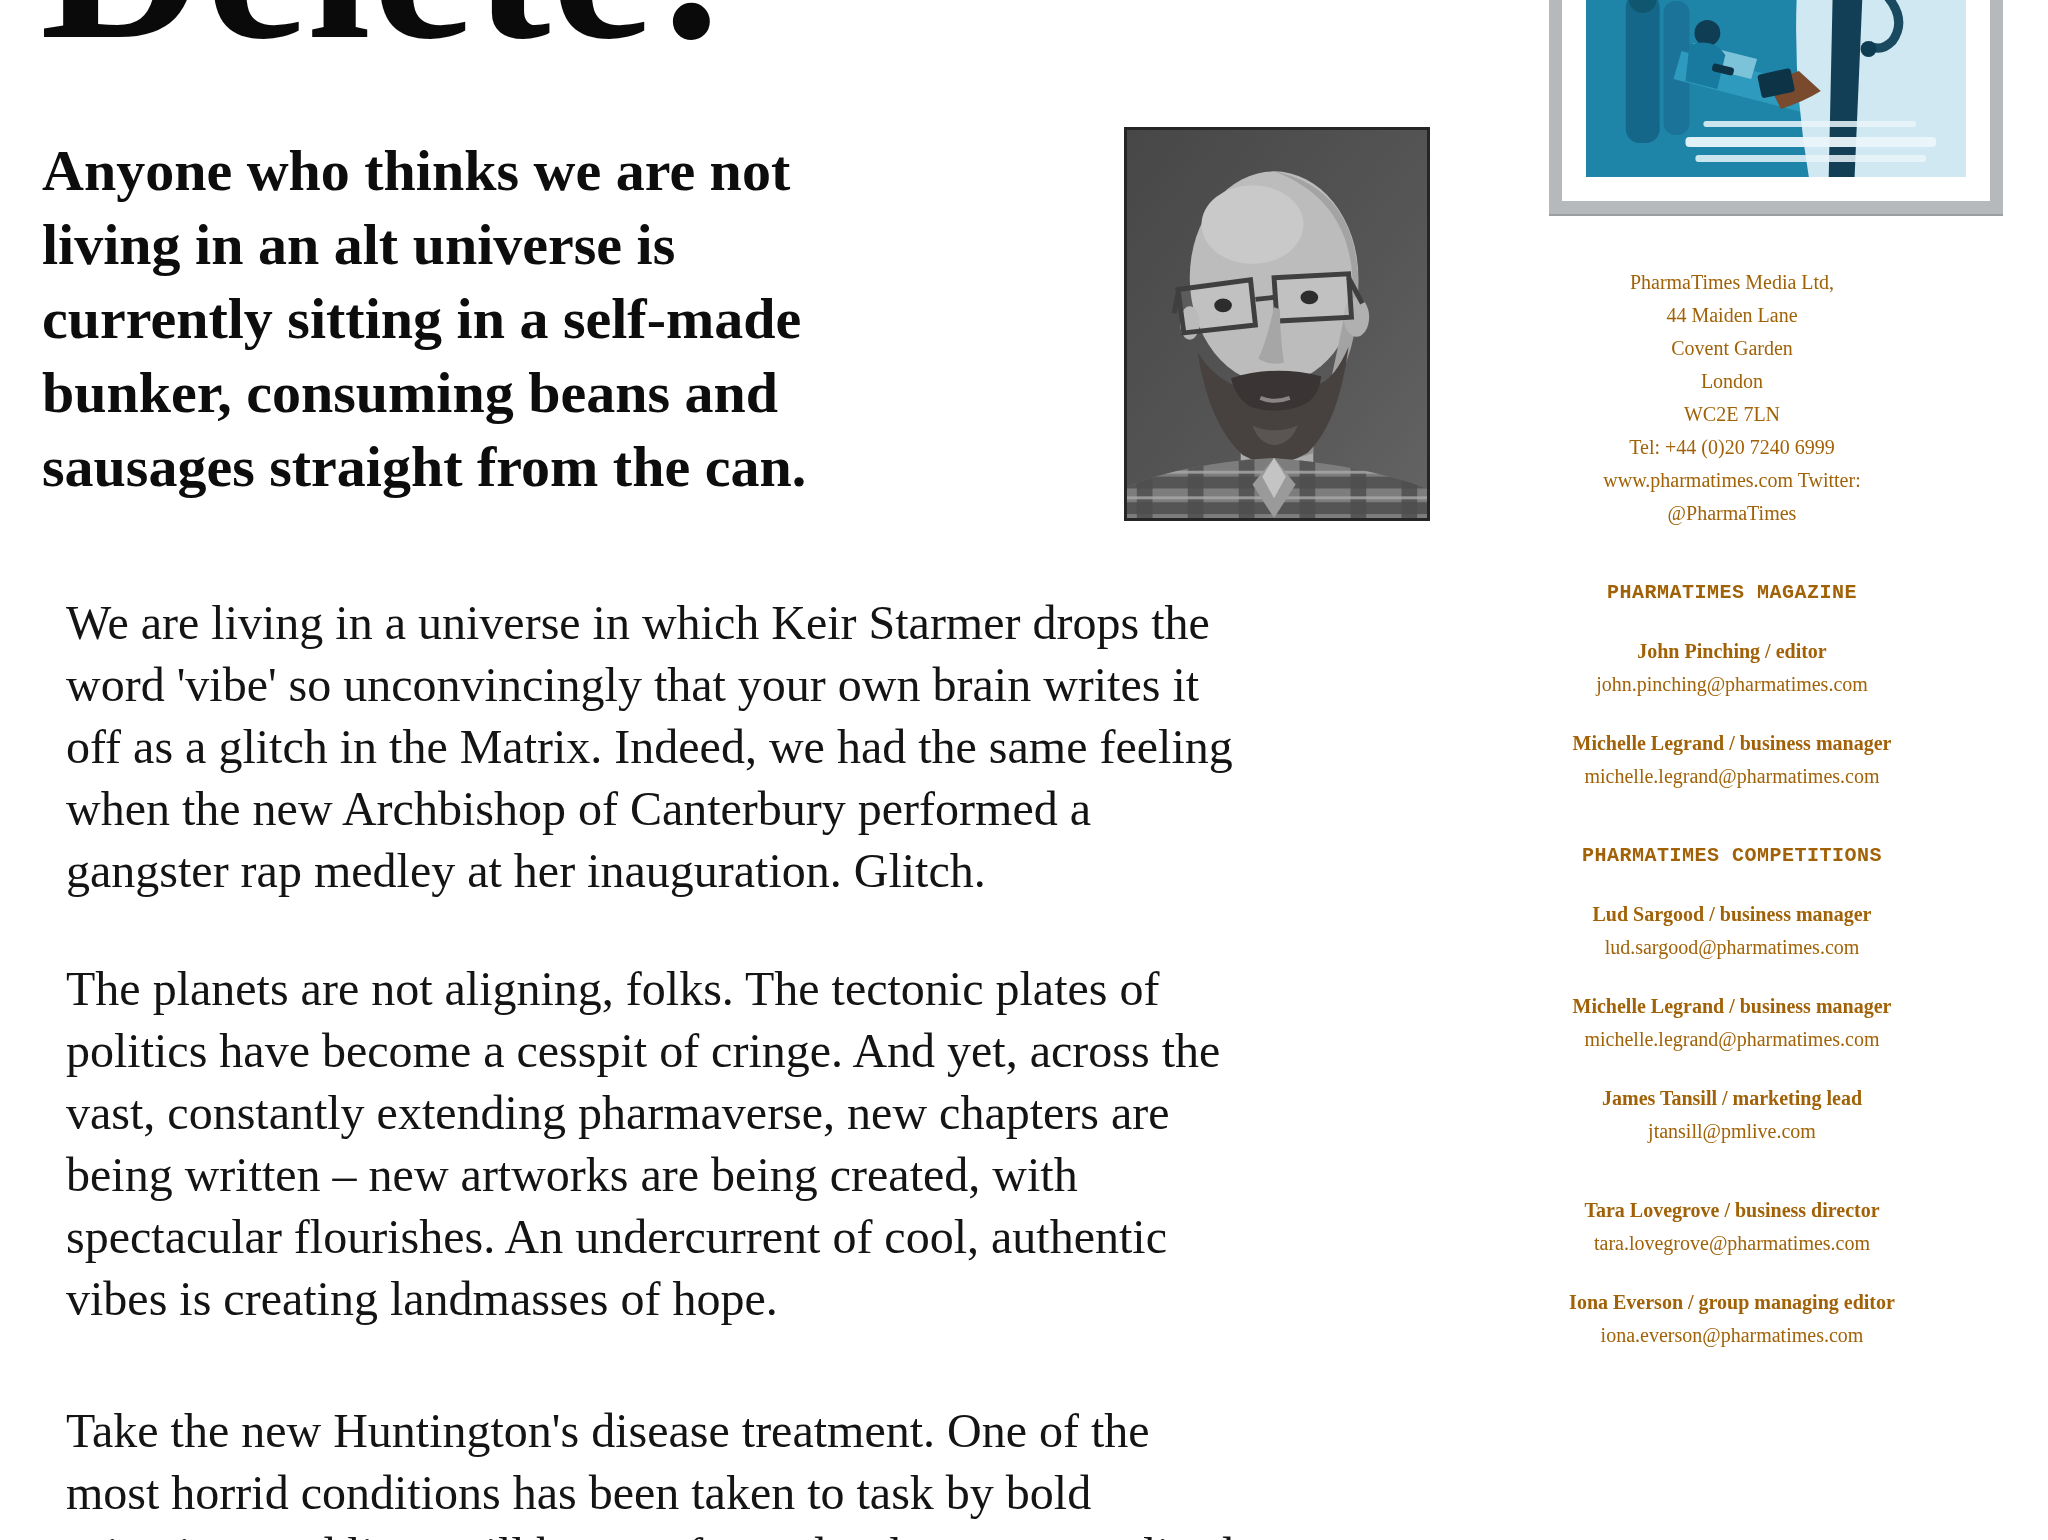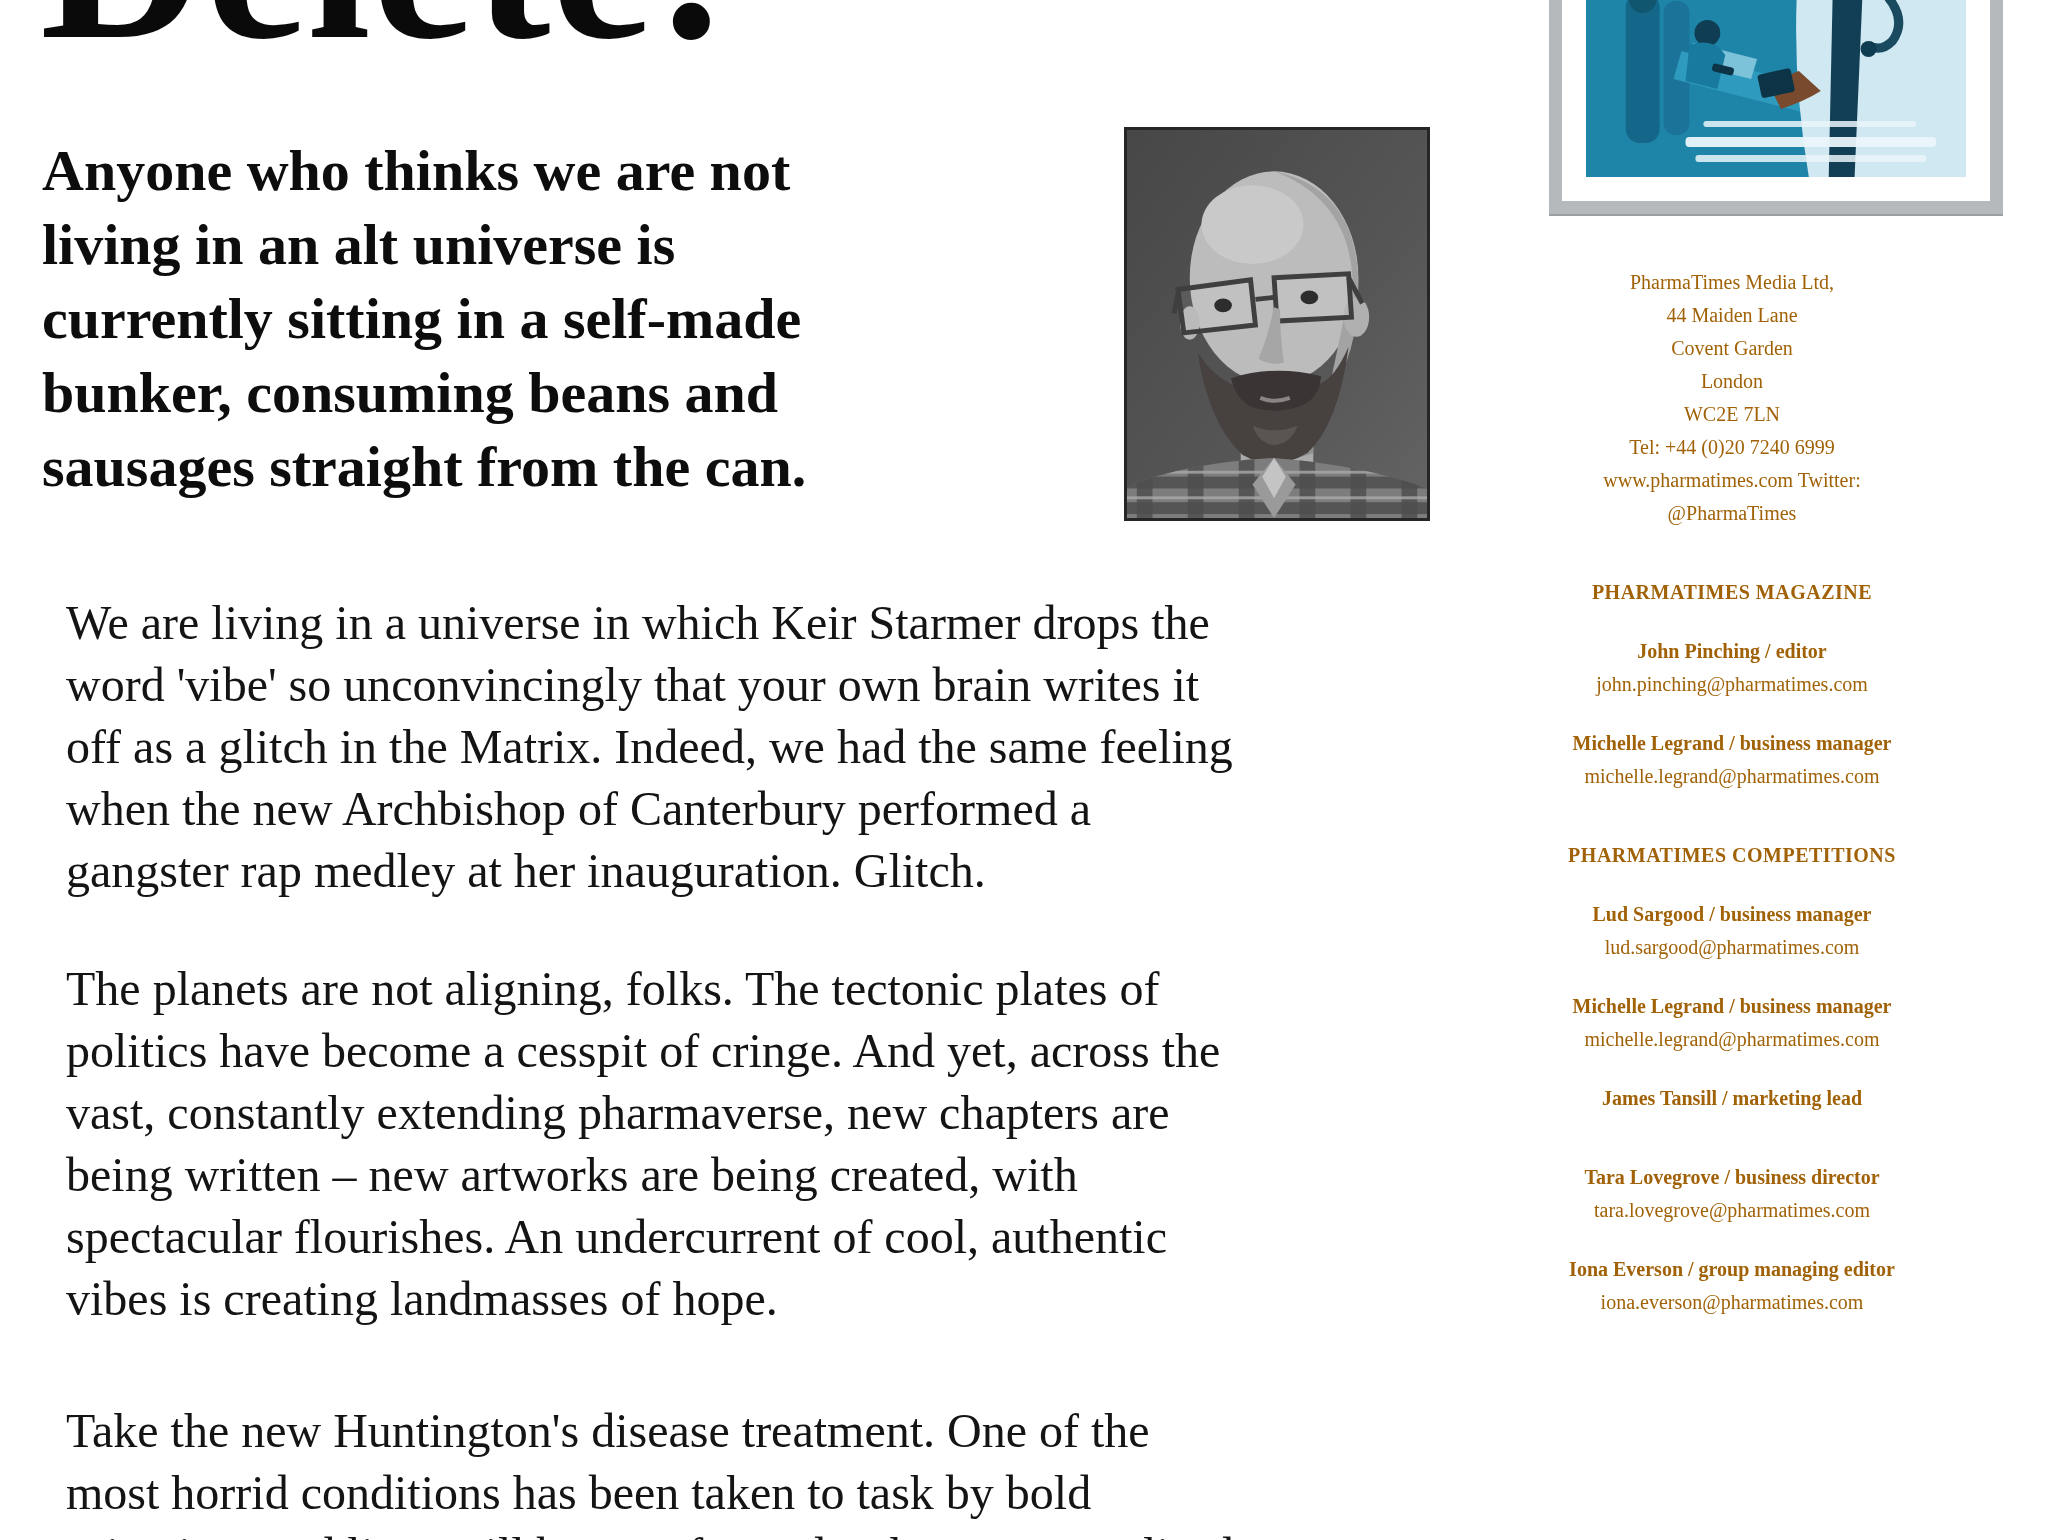--- a/index.html
+++ b/index.html
@@ -51,21 +51,21 @@
   }
   .cover-frame svg{display:block;width:100%;height:100%;}
   
   .sidebar{
     position:absolute;left:1492px;top:266px;width:480px;
     text-align:center;font-size:20px;line-height:33px;color:#a16207;
   }
   .address{white-space:pre-line;margin:0 0 36px 0;}
   .section{margin-top:46px;}
   .section:first-of-type{margin-top:0;}
-  .sec-title{margin:0;font-size:20px;line-height:33px;font-weight:700;letter-spacing:.5px;}
+  .sec-title{margin:0;font-size:20px;line-height:33px;font-weight:700;letter-spacing:.5px;font-family:Liberation Mono, monospace;}
   .person{margin-top:26px;}
   .person-name{font-weight:700;}
   .person-email{font-weight:400;}
 </style>
 </head>
 <body>
 
 <div class="page">
 
   <h1 class="headline">Delete!</h1>
@@ -210,20 +210,21 @@
       <div class="person">
         <div class="person-name">Lud Sargood / business manager</div>
         <div class="person-email">lud.sargood@pharmatimes.com</div>
       </div>
       <div class="person">
         <div class="person-name">Michelle Legrand / business manager</div>
         <div class="person-email">michelle.legrand@pharmatimes.com</div>
       </div>
       <div class="person">
         <div class="person-name">James Tansill / marketing lead</div>
+        <div class="person-email">jtansill@pmlive.com</div>
       </div>
     </div>
 
     <div class="section">
       <div class="person">
         <div class="person-name">Tara Lovegrove / business director</div>
         <div class="person-email">tara.lovegrove@pharmatimes.com</div>
       </div>
       <div class="person">
         <div class="person-name">Iona Everson / group managing editor</div>

